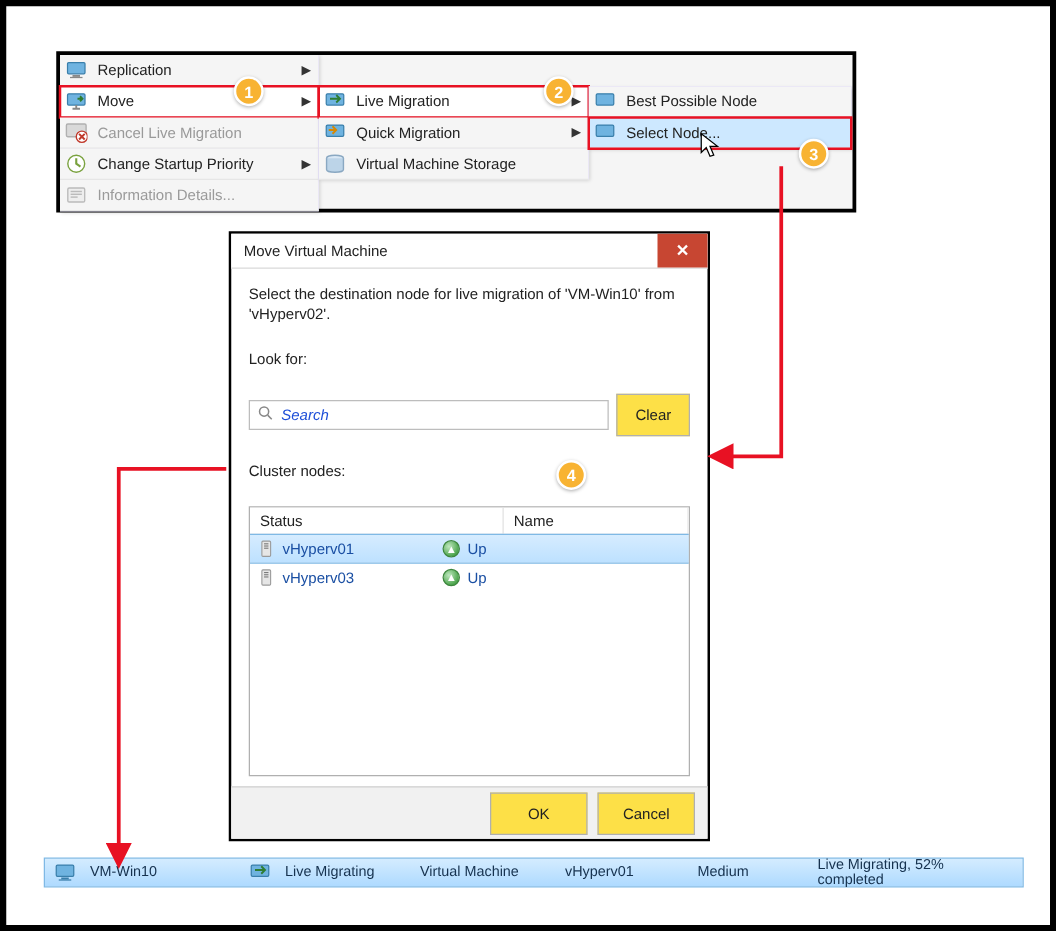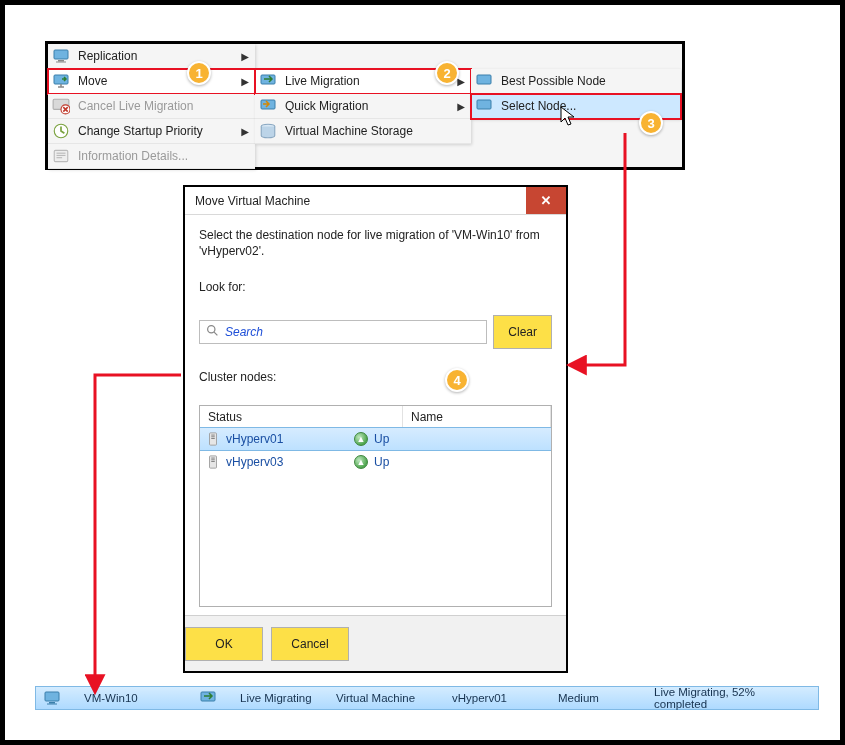--- a/index.html
+++ b/index.html
@@ -195,47 +195,47 @@
   .node-status { flex: 1; padding-left: 6px; display: flex; align-items: center; gap: 6px; }
   .server-icon { width: 14px; height: 14px; display:inline-block; }
   .up-icon {
     width: 14px; height: 14px; border-radius: 50%;
     background: radial-gradient(circle at 35% 35%, #bfe8bf, #4fa64f 70%);
     border: 1px solid #3d863d;
     display: inline-flex; align-items: center; justify-content: center;
     color: #fff; font-size: 9px; line-height: 1;
   }
   .dlg-footer {
-    height: 56px;
+    height: 42px;
     border-top: 1px solid #d0d0d0;
     background: #f1f1f1;
     display: flex;
     align-items: center;
-    justify-content: flex-start;
+    justify-content: flex-end;
     gap: 8px;
     padding-right: 10px;
   }
   .dlg-footer .btn { width: 78px; }
   
   .status-row {
     position: absolute;
     left: 30px;
     bottom: 30px;
     width: 784px;
     height: 24px;
     background: linear-gradient(#d4ecff,#aedaff);
     border: 1px solid #7fb9e5;
     display: flex;
     align-items: center;
     font-size: 11.5px;
     color: #16324f;
     padding: 0 8px;
     gap: 6px;
   }
-  .status-row .cell { display: flex; align-items: center; gap: 24px; }
+  .status-row .cell { display: flex; align-items: center; gap: 12px; }
   .c-name   { width: 150px; }
   .c-state  { width: 130px; }
   .c-type   { width: 110px; }
   .c-owner  { width: 100px; }
   .c-prio   { width: 90px; }
   .c-info   { flex: 1; }
   .vm-icon { width:16px; height:16px; }
   
   .arrow-svg { position:absolute; pointer-events:none; }
   

